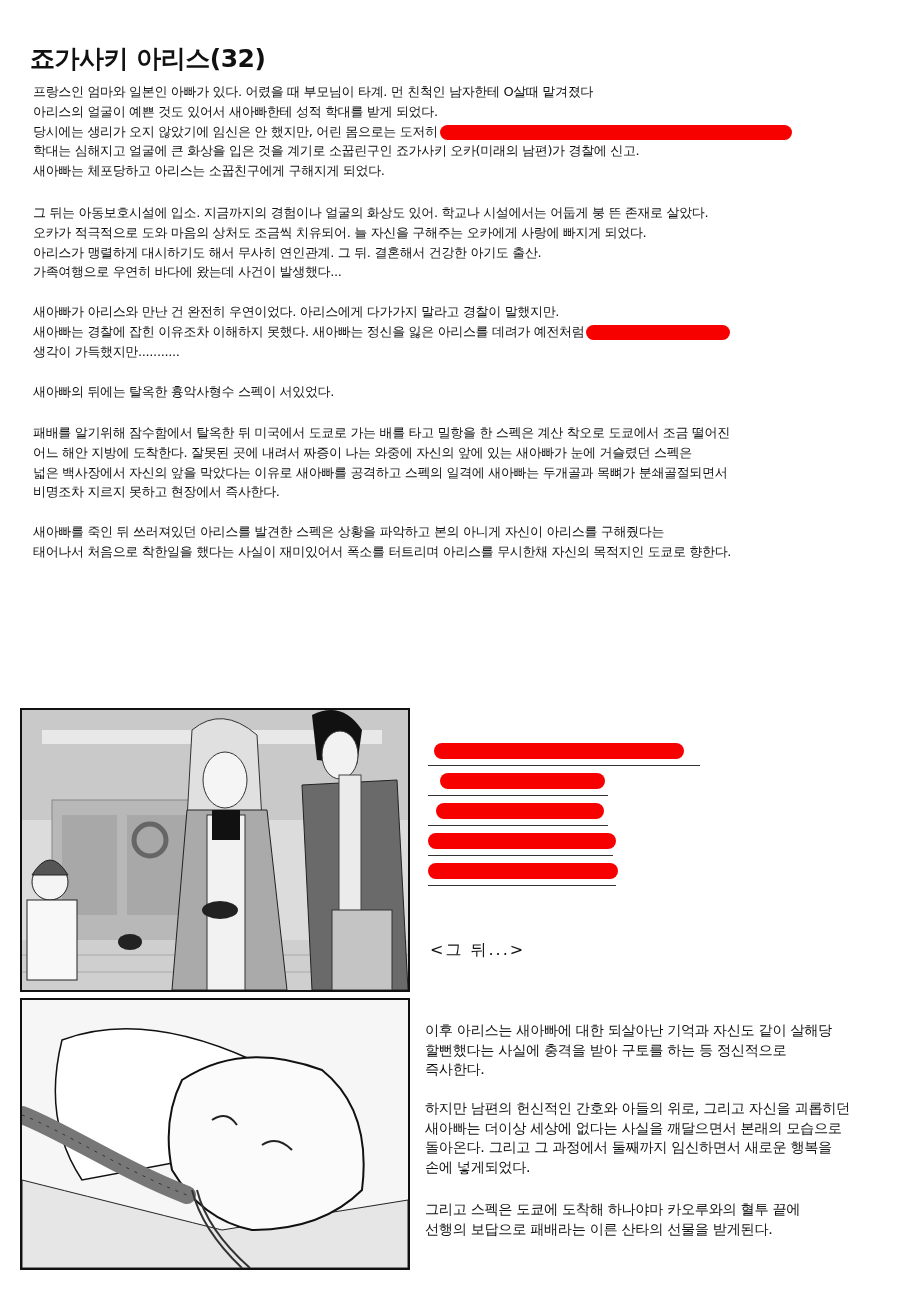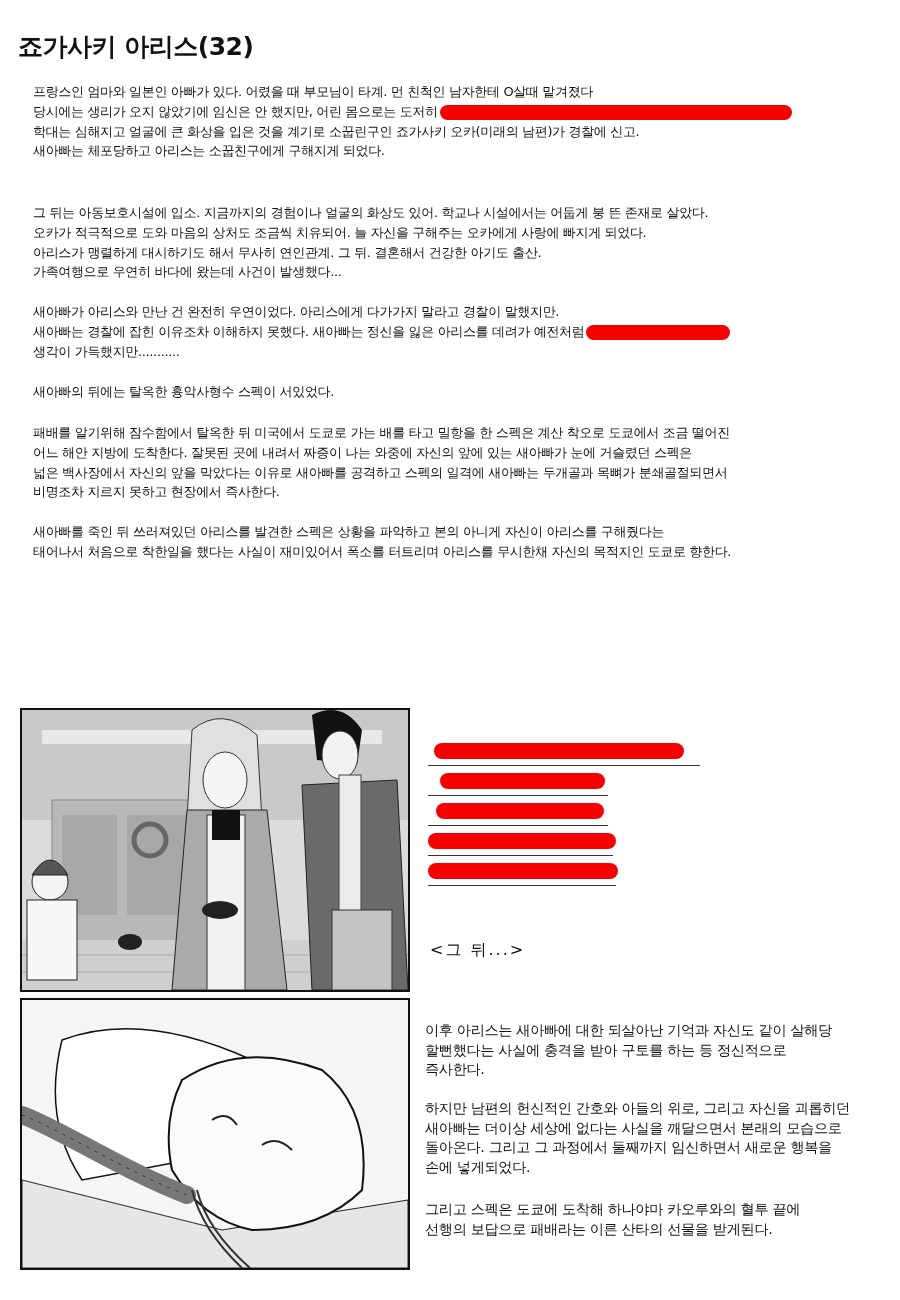--- a/index.html
+++ b/index.html
@@ -1,37 +1,38 @@
 <!DOCTYPE html>
 <html><head>
 <meta charset="utf-8">
 <style>
   html, body { margin:0; padding:0; background:#fff; }
   body { width:900px; height:1300px; position:relative; overflow:hidden;
          font-family:"DejaVu Sans", "Liberation Sans", sans-serif; color:#111; }
-  .title { position:absolute; left:18px; top:30px; font-size:25px; font-weight:bold; letter-spacing:-0.5px; margin:0; }
+  .title { position:absolute; left:18px; top:30px; font-size:25px; font-weight:bold; letter-spacing:-0.5px; margin:12px; }
   .para { position:absolute; left:33px; width:860px; font-size:13px; line-height:19.8px; letter-spacing:-0.35px; }
   .para .line { white-space:nowrap; display:block; height:19.8px; }
   .redact { display:inline-block; background:#f70000; border-radius:10px; height:15px; vertical-align:middle; }
   .panel { position:absolute; left:20px; width:386px; border:2px solid #111; background:#e9e9e9; overflow:hidden; }
   .panel svg { width:100%; height:100%; display:block; }
   .stats { position:absolute; left:428px; top:738px; width:290px; }
   .stat-row { position:relative; height:27px; border-bottom:1.2px solid #333; margin-bottom:2px; }
   .stat-row .redact { position:absolute; top:5px; height:16px; }
   .after-head { position:absolute; left:430px; top:940px; font-size:16px; letter-spacing:2px; }
   .side { position:absolute; left:425px; width:475px; font-size:14.2px; line-height:19.6px; letter-spacing:-0.35px;margin-top:37px; }
   .side .line { display:block; white-space:nowrap; height:19.6px; }
 </style>
 </head>
 <body>
 
 <h1 class="title">죠가사키 아리스(32)</h1>
 
 <div class="para" style="top:82px;">
   <span class="line">프랑스인 엄마와 일본인 아빠가 있다. 어렸을 때 부모님이 타계. 먼 친척인 남자한테 O살때 맡겨졌다</span>
+  <span class="line">아리스의 얼굴이 예쁜 것도 있어서 새아빠한테 성적 학대를 받게 되었다.</span>
   <span class="line"><span>당시에는 생리가 오지 않았기에 임신은 안 했지만, 어린 몸으로는 도저히</span><span class="redact" style="width:352px;margin-left:2px;"></span></span>
   <span class="line">학대는 심해지고 얼굴에 큰 화상을 입은 것을 계기로 소꿉린구인 죠가사키 오카(미래의 남편)가 경찰에 신고.</span>
   <span class="line">새아빠는 체포당하고 아리스는 소꿉친구에게 구해지게 되었다.</span>
 </div>
 
 <div class="para" style="top:203px;">
   <span class="line">그 뒤는 아동보호시설에 입소. 지금까지의 경험이나 얼굴의 화상도 있어. 학교나 시설에서는 어둡게 붕 뜬 존재로 살았다.</span>
   <span class="line">오카가 적극적으로 도와 마음의 상처도 조금씩 치유되어. 늘 자신을 구해주는 오카에게 사랑에 빠지게 되었다.</span>
   <span class="line">아리스가 맹렬하게 대시하기도 해서 무사히 연인관계. 그 뒤. 결혼해서 건강한 아기도 출산.</span>
   <span class="line">가족여행으로 우연히 바다에 왔는데 사건이 발생했다...</span>

